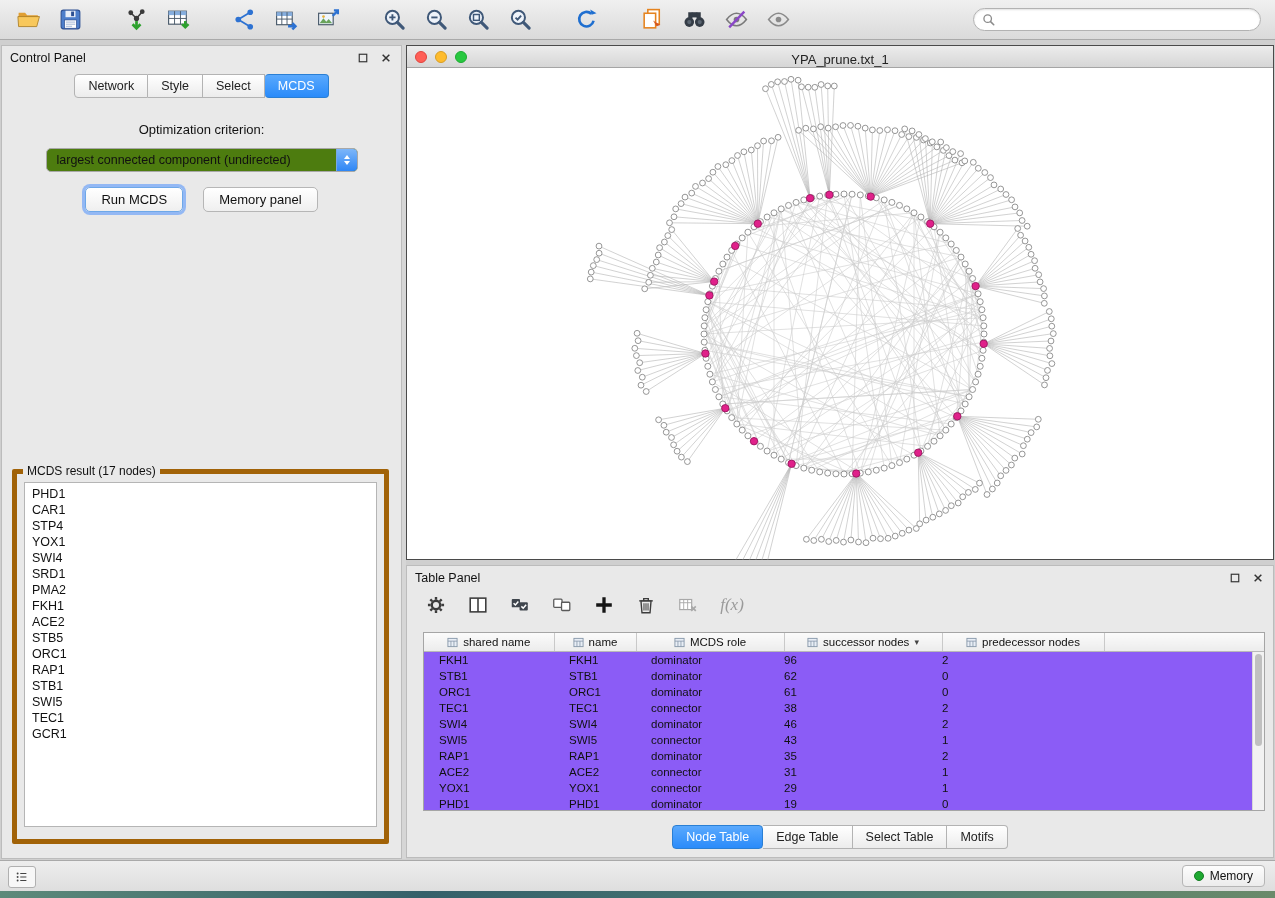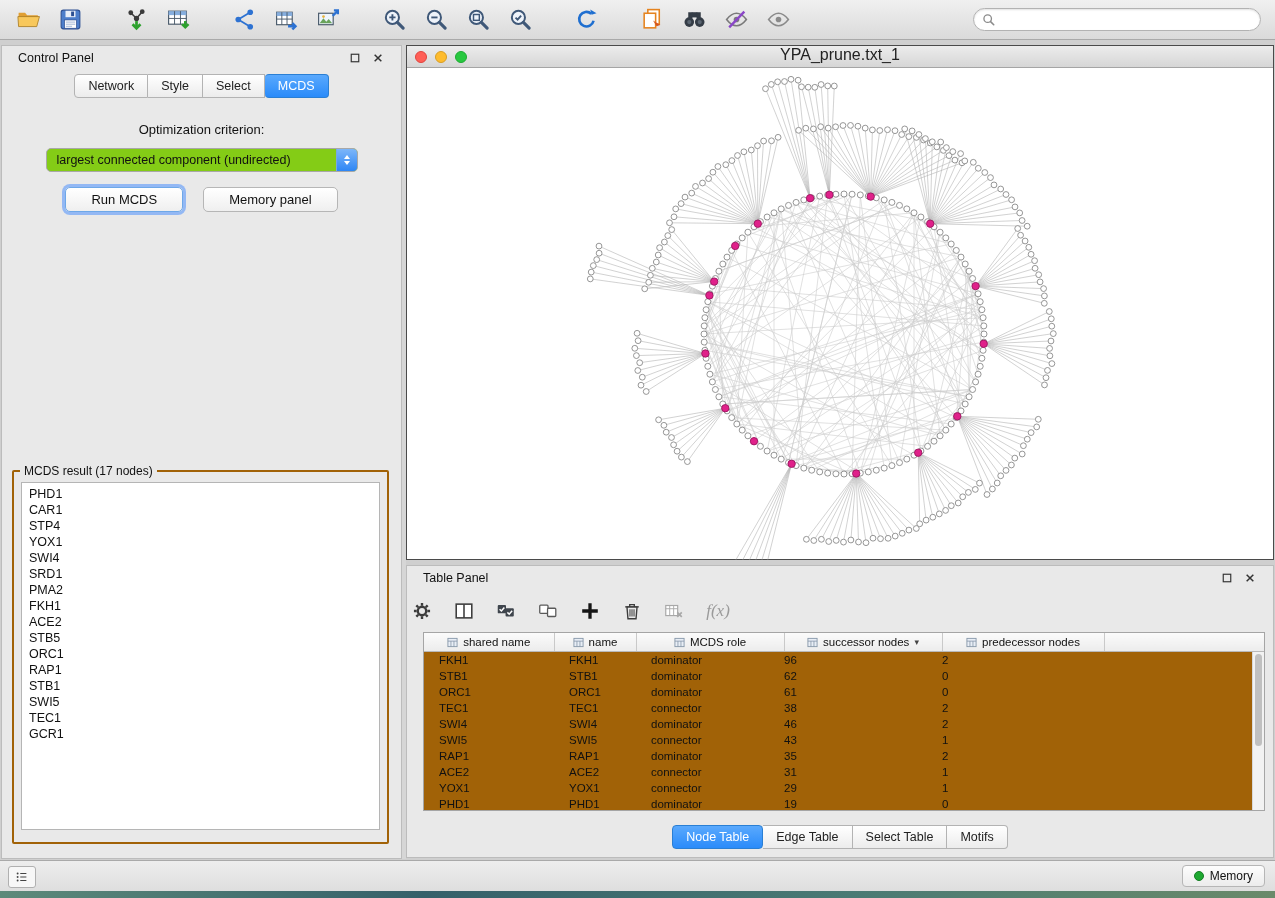--- a/index.html
+++ b/index.html
@@ -20,73 +20,73 @@
   .tb-btn{width:36px;height:32px;display:flex;align-items:center;justify-content:center;
     background:transparent;border:none;padding:0;margin-right:6px;cursor:default}
   .tb-btn svg{width:25px;height:25px}
   .search{position:absolute;right:14px;top:8px;width:288px;height:23px;background:#fff;
     border:1px solid #b2b2b2;border-radius:12px;display:flex;align-items:center;
     box-shadow:inset 0 1px 2px rgba(0,0,0,.12);box-sizing:border-box}
   .search svg{width:14px;height:14px;margin-left:8px;flex:0 0 auto}
   .search input{border:none;outline:none;background:transparent;flex:1;font-size:12px;
     padding:0 8px 0 5px;font-family:"Liberation Sans",sans-serif}
   
-  .panel-header{height:24px;display:flex;align-items:center;padding:0 16px;font-size:12.5px;color:#111}
+  .panel-header{height:24px;display:flex;align-items:center;padding:0 8px;font-size:12.5px;color:#111}
   .panel-header .spacer{flex:1}
   .ph-btn{width:15px;height:15px;display:flex;align-items:center;justify-content:center;margin-left:8px}
   .ph-btn svg{width:10px;height:10px}
   .segs{display:inline-flex}
   .seg{font-size:12.5px;line-height:14px;padding:4px 13px;background:linear-gradient(#ffffff,#ececec);
     border:1px solid #b3b3b3;border-left:none;color:#222;cursor:default;white-space:nowrap}
   .seg.first{border-left:1px solid #b3b3b3;border-radius:4px 0 0 4px}
   .seg.last{border-radius:0 4px 4px 0}
   .seg.active{background:linear-gradient(#5aa9fd,#2a8bfa);border-color:#2a7fd4;color:#fff;border-radius:4px}
   
   .control-panel{position:absolute;left:1px;top:45px;width:401px;height:814px;background:#e9e9e9;
     border:1px solid #bcbcbc;box-sizing:border-box}
   .cp-tabs{display:flex;justify-content:center;margin-top:4px}
   .opt-label{text-align:center;margin-top:24px;font-size:13px;color:#111}
-  .dd{width:312px;height:24px;margin:11px auto 12px;background:#84cc16;border:1px solid #a8a8a8;
+  .dd{width:312px;height:24px;margin:11px auto 12px;background:#4d7c0f;border:1px solid #a8a8a8;
     border-radius:5px;position:relative;display:flex;align-items:center;box-sizing:border-box}
   .dd-text{font-size:12.5px;padding-left:10px;color:#111;white-space:nowrap}
   .dd-stepper{position:absolute;right:0px;top:0px;bottom:0px;width:20px;border-radius:0 4px 4px 0;
     background:linear-gradient(#7db6f9,#2e86f5);display:flex;flex-direction:column;align-items:center;
     justify-content:center;gap:2px;border-left:1px solid #7aa8e0}
   .tri-up{width:0;height:0;border-left:3.5px solid transparent;border-right:3.5px solid transparent;border-bottom:4.5px solid #fff}
   .tri-dn{width:0;height:0;border-left:3.5px solid transparent;border-right:3.5px solid transparent;border-top:4.5px solid #fff}
   .btn-row{display:flex;justify-content:center;gap:20px;margin-top:15px}
-  .btn{font-size:13px;padding:4px 25px;border:1px solid #b6b6b6;border-radius:5px;color:#111;
+  .btn{font-size:13px;padding:4px 15px;border:1px solid #b6b6b6;border-radius:5px;color:#111;
     background:linear-gradient(#ffffff,#efefef);cursor:default}
   .btn.focus{box-shadow:0 0 0 3px rgba(77,144,254,.55);border-color:#6ea8e8}
-  .mcds-fieldset{position:absolute;left:10px;right:12px;top:418px;bottom:14px;border:2px solid #a16207;
+  .mcds-fieldset{position:absolute;left:10px;right:12px;top:418px;bottom:14px;border:5px solid #a16207;
     border-radius:2px;margin:0;padding:0}
   .mcds-fieldset legend{font-size:12px;color:#111;padding:0 4px;margin-left:6px}
   .mcds-box{position:absolute;left:7px;right:7px;top:4px;bottom:8px;background:#fff;
     border:1px solid #b5b5b5;overflow:hidden;padding-top:3px}
   .mcds-item{font-size:12.5px;line-height:16px;padding-left:7px;color:#111}
   .vsplit{position:absolute;left:402px;top:45px;width:4px;height:814px;background:#d6d6d6}
   
   .net-window{position:absolute;left:406px;top:45px;width:868px;height:515px;background:#fff;
     border:1px solid #4a4a4a;box-sizing:border-box}
   .net-titlebar{height:21px;background:linear-gradient(#ececec,#d6d6d6);border-bottom:1px solid #a5a5a5;
-    position:relative;display:flex;align-items:flex-start;justify-content:center;font-size:16px;color:#222}
+    position:relative;display:flex;align-items:flex-end;justify-content:center;font-size:13px;color:#222}
   .lights{position:absolute;left:8px;top:0;bottom:0;display:flex;align-items:center;gap:8px}
   .light{width:12px;height:12px;border-radius:50%;box-sizing:border-box}
   .light.red{background:#ff5f57;border:1px solid #e0443e}
   .light.yellow{background:#febc2e;border:1px solid #d89e24}
   .light.green{background:#28c840;border:1px solid #1eaa33}
   #net-svg{display:block}
   
   .table-panel{position:absolute;left:406px;top:565px;width:868px;height:293px;background:#e9e9e9;
     border:1px solid #bcbcbc;box-sizing:border-box}
-  .tp-toolbar{display:flex;align-items:flex-end;height:36px;gap:12px}
+  .tp-toolbar{display:flex;align-items:flex-start;height:36px;padding-left:14px;gap:12px}
   .tp-btn{width:30px;height:30px;display:flex;align-items:center;justify-content:center}
   .tp-btn svg{width:22px;height:22px}
   .fx{font-family:"Liberation Serif",serif;font-style:italic;font-size:17px;color:#9a9a9a;padding-left:4px}
-  .table-wrap{position:absolute;left:16px;right:8px;top:66px;bottom:46px;background:#a16207;
+  .table-wrap{position:absolute;left:16px;right:8px;top:66px;bottom:46px;background:#8b5cf6;
     border:1px solid #a5a5a5;overflow:hidden}
   table{border-collapse:collapse;table-layout:fixed;width:100%;font-size:11.5px;color:#111}
   thead th{height:18px;background:linear-gradient(#fbfbfb,#ececec);border-right:1px solid #c9c9c9;
     border-bottom:1px solid #b9b9b9;font-weight:normal;padding:0}
   thead th.filler{border-right:none}
   .thi{display:flex;align-items:center;justify-content:center;gap:5px}
   .thi .cm{flex:0 0 auto}
   .chev{font-size:9px;color:#444}
   tbody td{height:16px;padding:0 0 0 15px;white-space:nowrap;overflow:hidden}
   td.num{padding:0 20px 0 0}

